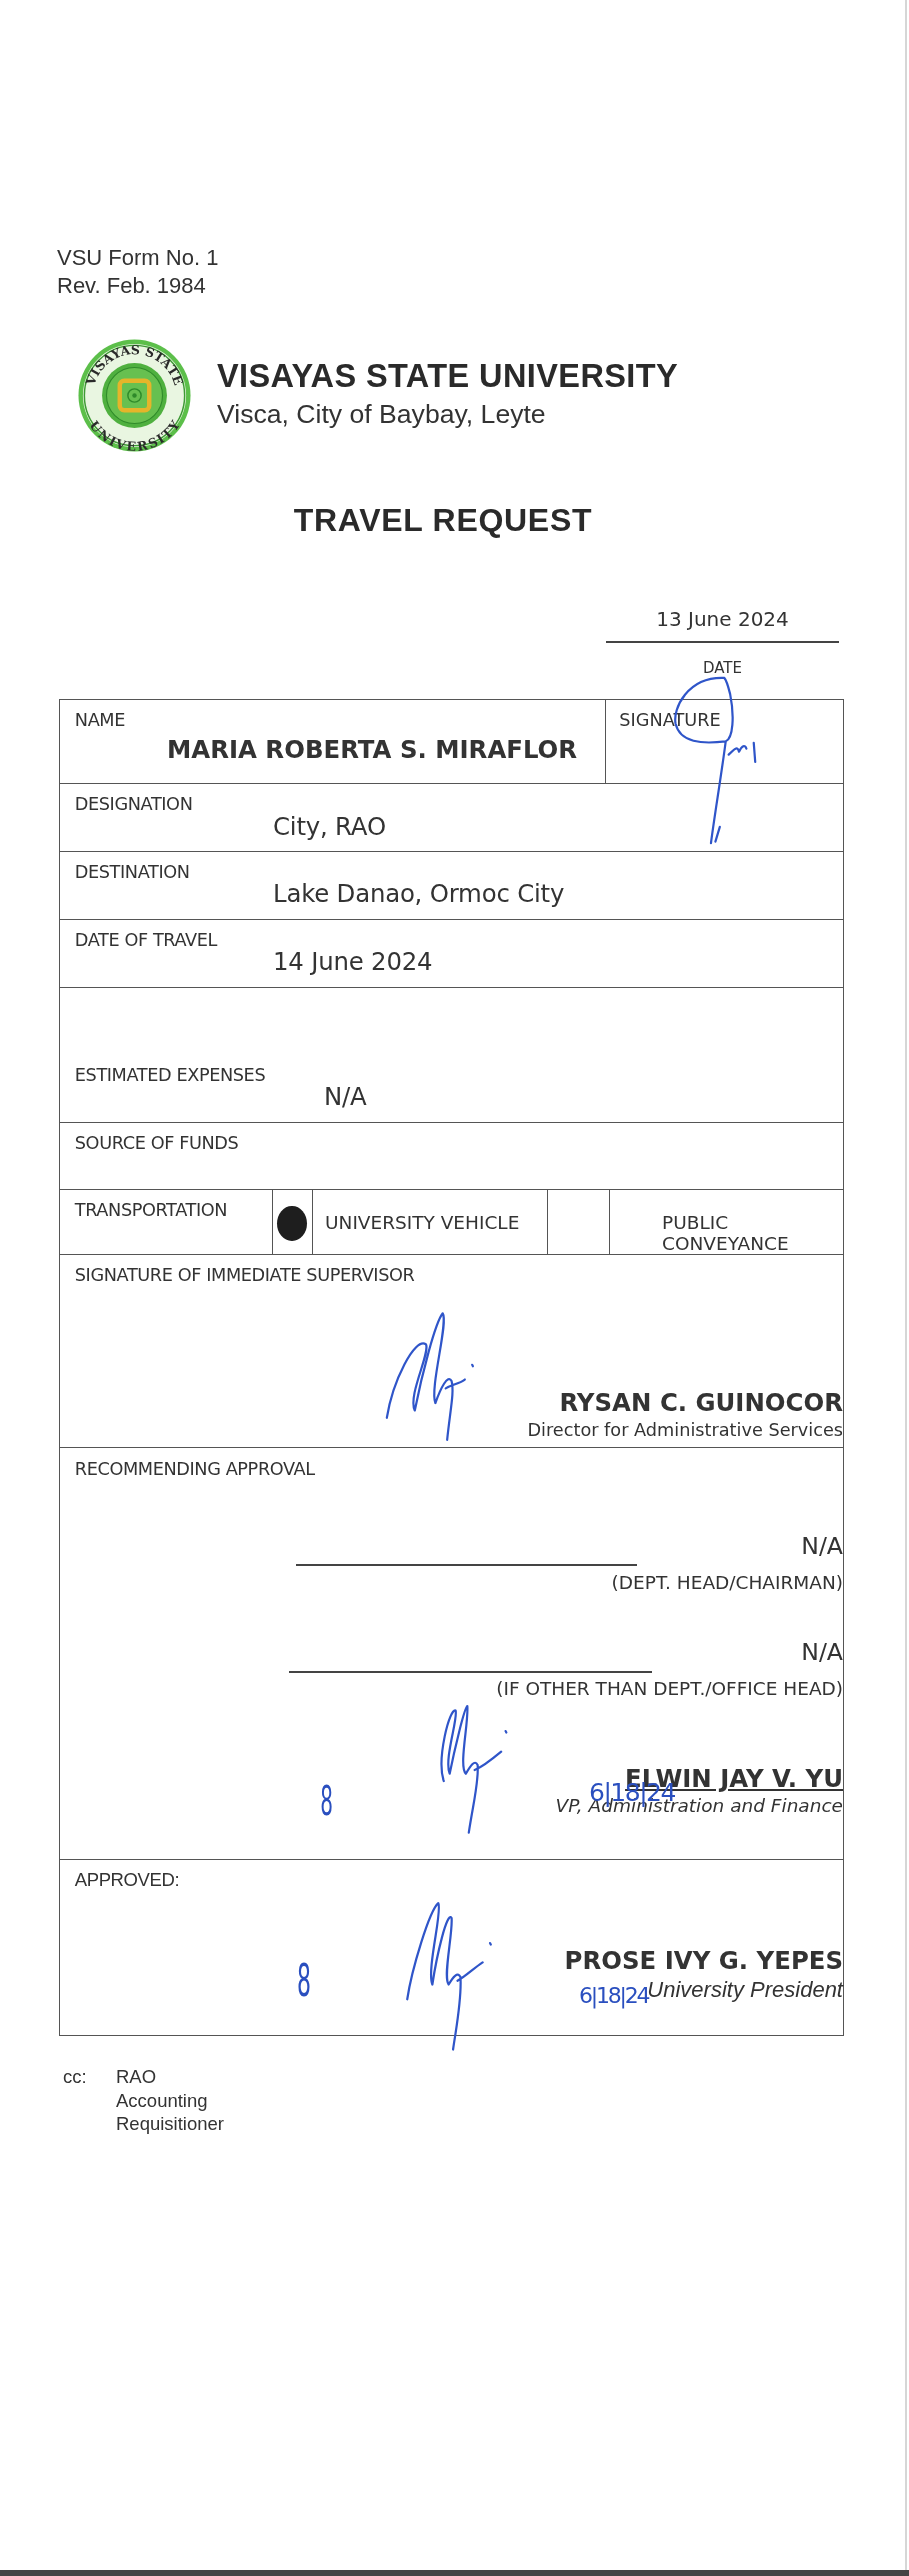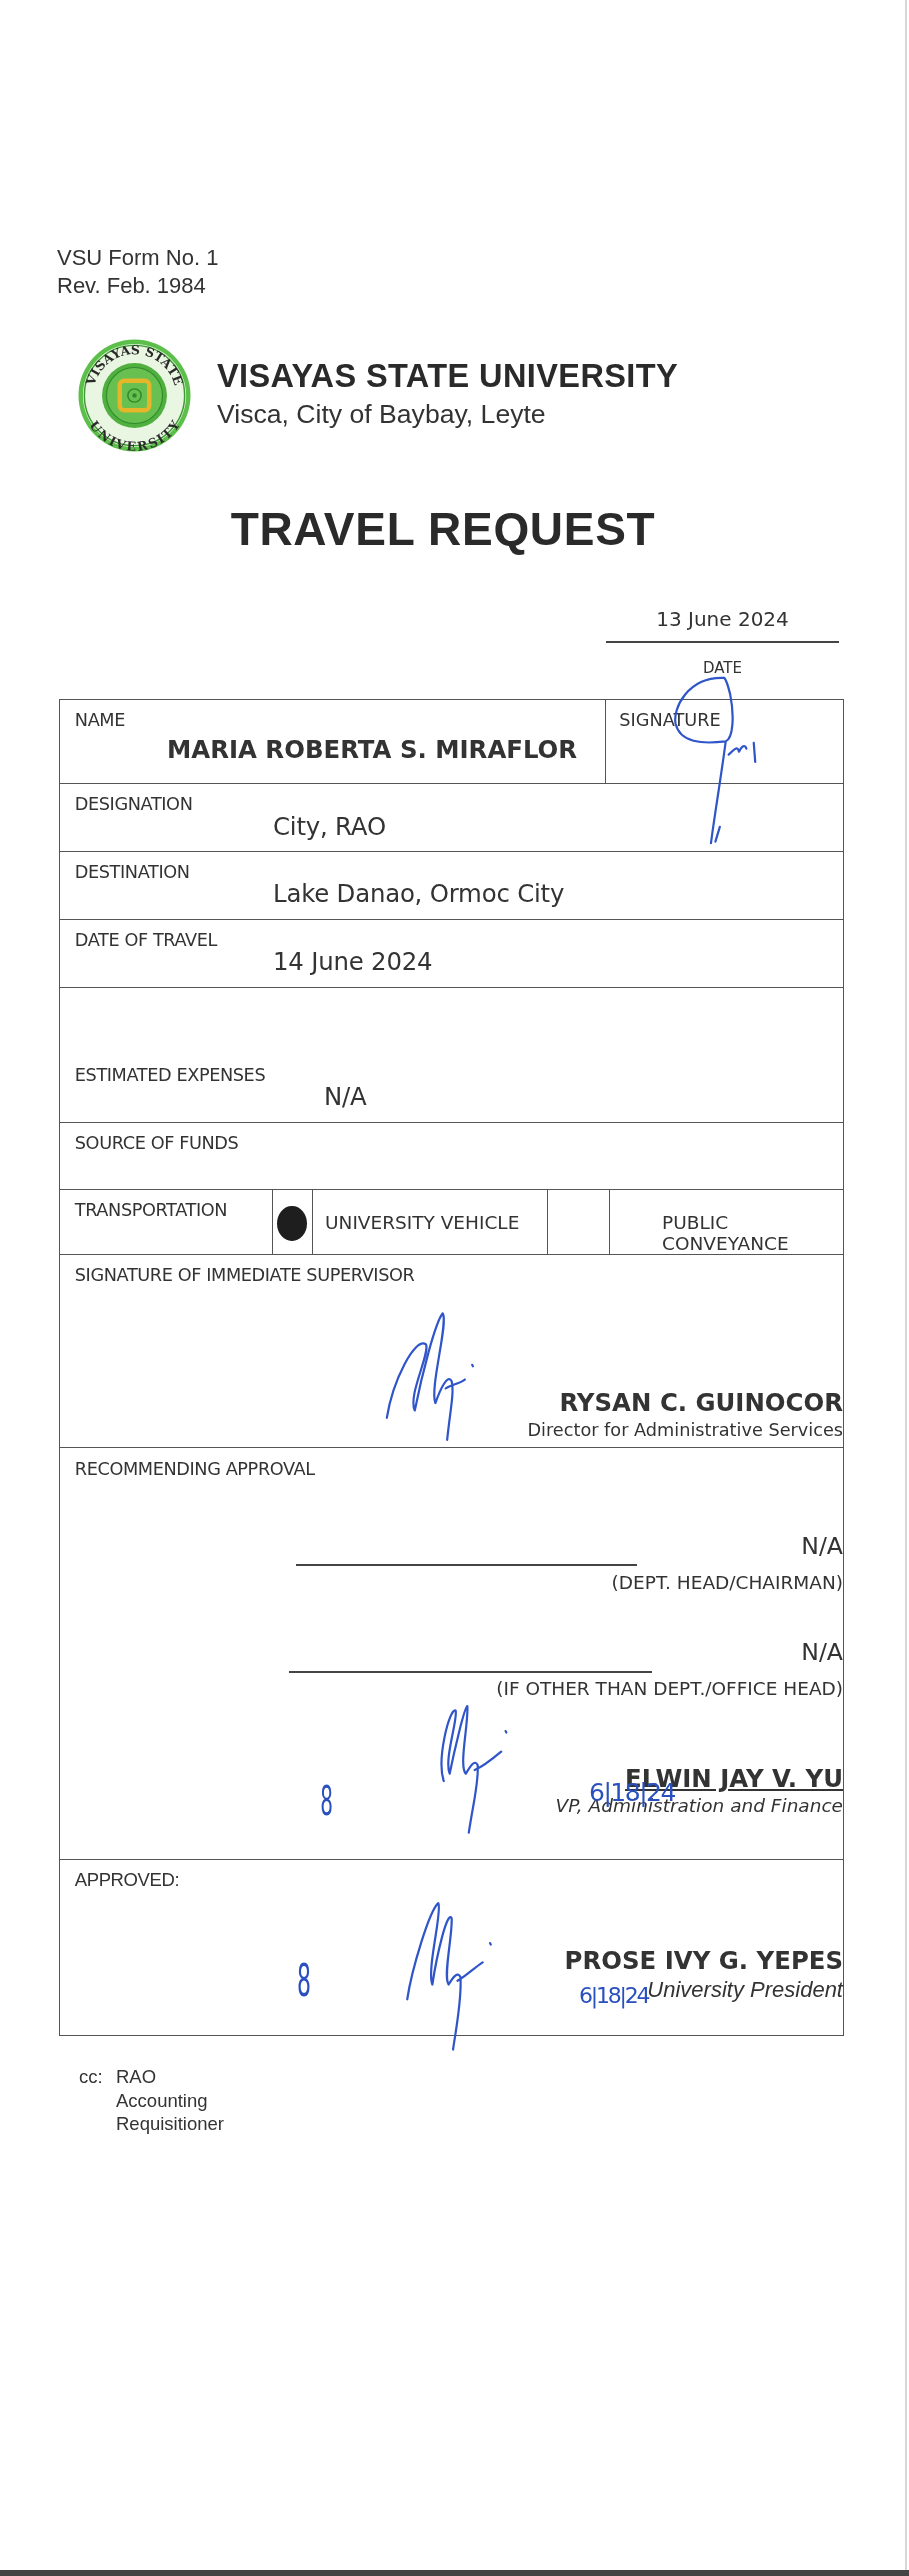--- a/index.html
+++ b/index.html
@@ -9,21 +9,21 @@
     font-family: "DejaVu Sans", sans-serif;
   }
   .abs { position: absolute; }
   .arial { font-family: "Liberation Sans", sans-serif; }
 
   
   .form-no { left: 57px; top: 244px; font-size: 22px; line-height: 28px; color: #333; }
   .logo { left: 77px; top: 338px; width: 115px; height: 115px; }
   .uni-name { left: 217px; top: 358px; font-size: 32.5px; font-weight: bold; color: #2a2a2a; letter-spacing: 0.4px; }
   .uni-addr { left: 217px; top: 399px; font-size: 26.6px; color: #333; }
-  .doc-title { left: 0; width: 886px; top: 502px; text-align: center; font-size: 46px; font-weight: bold; color: #2a2a2a; letter-spacing: 0.7px; }
+  .doc-title { left: 0; width: 886px; top: 502px; text-align: center; font-size: 32px; font-weight: bold; color: #2a2a2a; letter-spacing: 0.7px; }
 
   
   .date-value { left: 606px; width: 233px; top: 607px; text-align: center; font-size: 20px; color: #333; }
   .date-line { left: 606px; top: 641px; width: 233px; height: 0; border-top: 2.2px solid #444; }
   .date-label { left: 606px; width: 233px; top: 659px; text-align: center; font-size: 15px; color: #333; }
 
   
   .form { left: 59px; top: 699px; width: 785px; height: 1337px; border: 1.5px solid #555; box-sizing: border-box; }
   .row { position: absolute; left: 0; right: 0; border-bottom: 1.5px solid #555; box-sizing: border-box; }
   .row:last-child { border-bottom: none; }
@@ -44,21 +44,21 @@
   .signer-title-it { font-size: 18.5px; font-style: italic; color: #333; }
   .na-text { font-size: 23.6px; color: #333; }
   .na-line { position: absolute; height: 0; border-top: 2.2px solid #444; }
   .na-caption { font-size: 18.5px; color: #333; }
 
   .ink { position: absolute; color: #2a4fbf; font-family: "DejaVu Sans", sans-serif; }
   svg.ink-sig { position: absolute; overflow: visible; }
   svg.ink-sig path { fill: none; stroke: #2f55c9; stroke-width: 3; stroke-linecap: round; stroke-linejoin: round; }
 
   
-  .cc-label { left: 63px; top: 2066px; font-size: 18.5px; color: #333; margin-left: 16px; }
+  .cc-label { left: 63px; top: 2066px; font-size: 18.5px; color: #333; }
   .cc-list { left: 116px; top: 2065px; font-size: 18.5px; line-height: 23.6px; color: #333; }
 
   .bottom-edge { left: 0; top: 2570px; width: 910px; height: 5.9px; background: #444; }
   .right-edge { left: 905px; top: 0; width: 1.5px; height: 2576px; background: #d6d6d6; }
 </style>
 </head>
 <body>
 
 <div class="abs form-no arial">
   <div>VSU Form No. 1</div>

